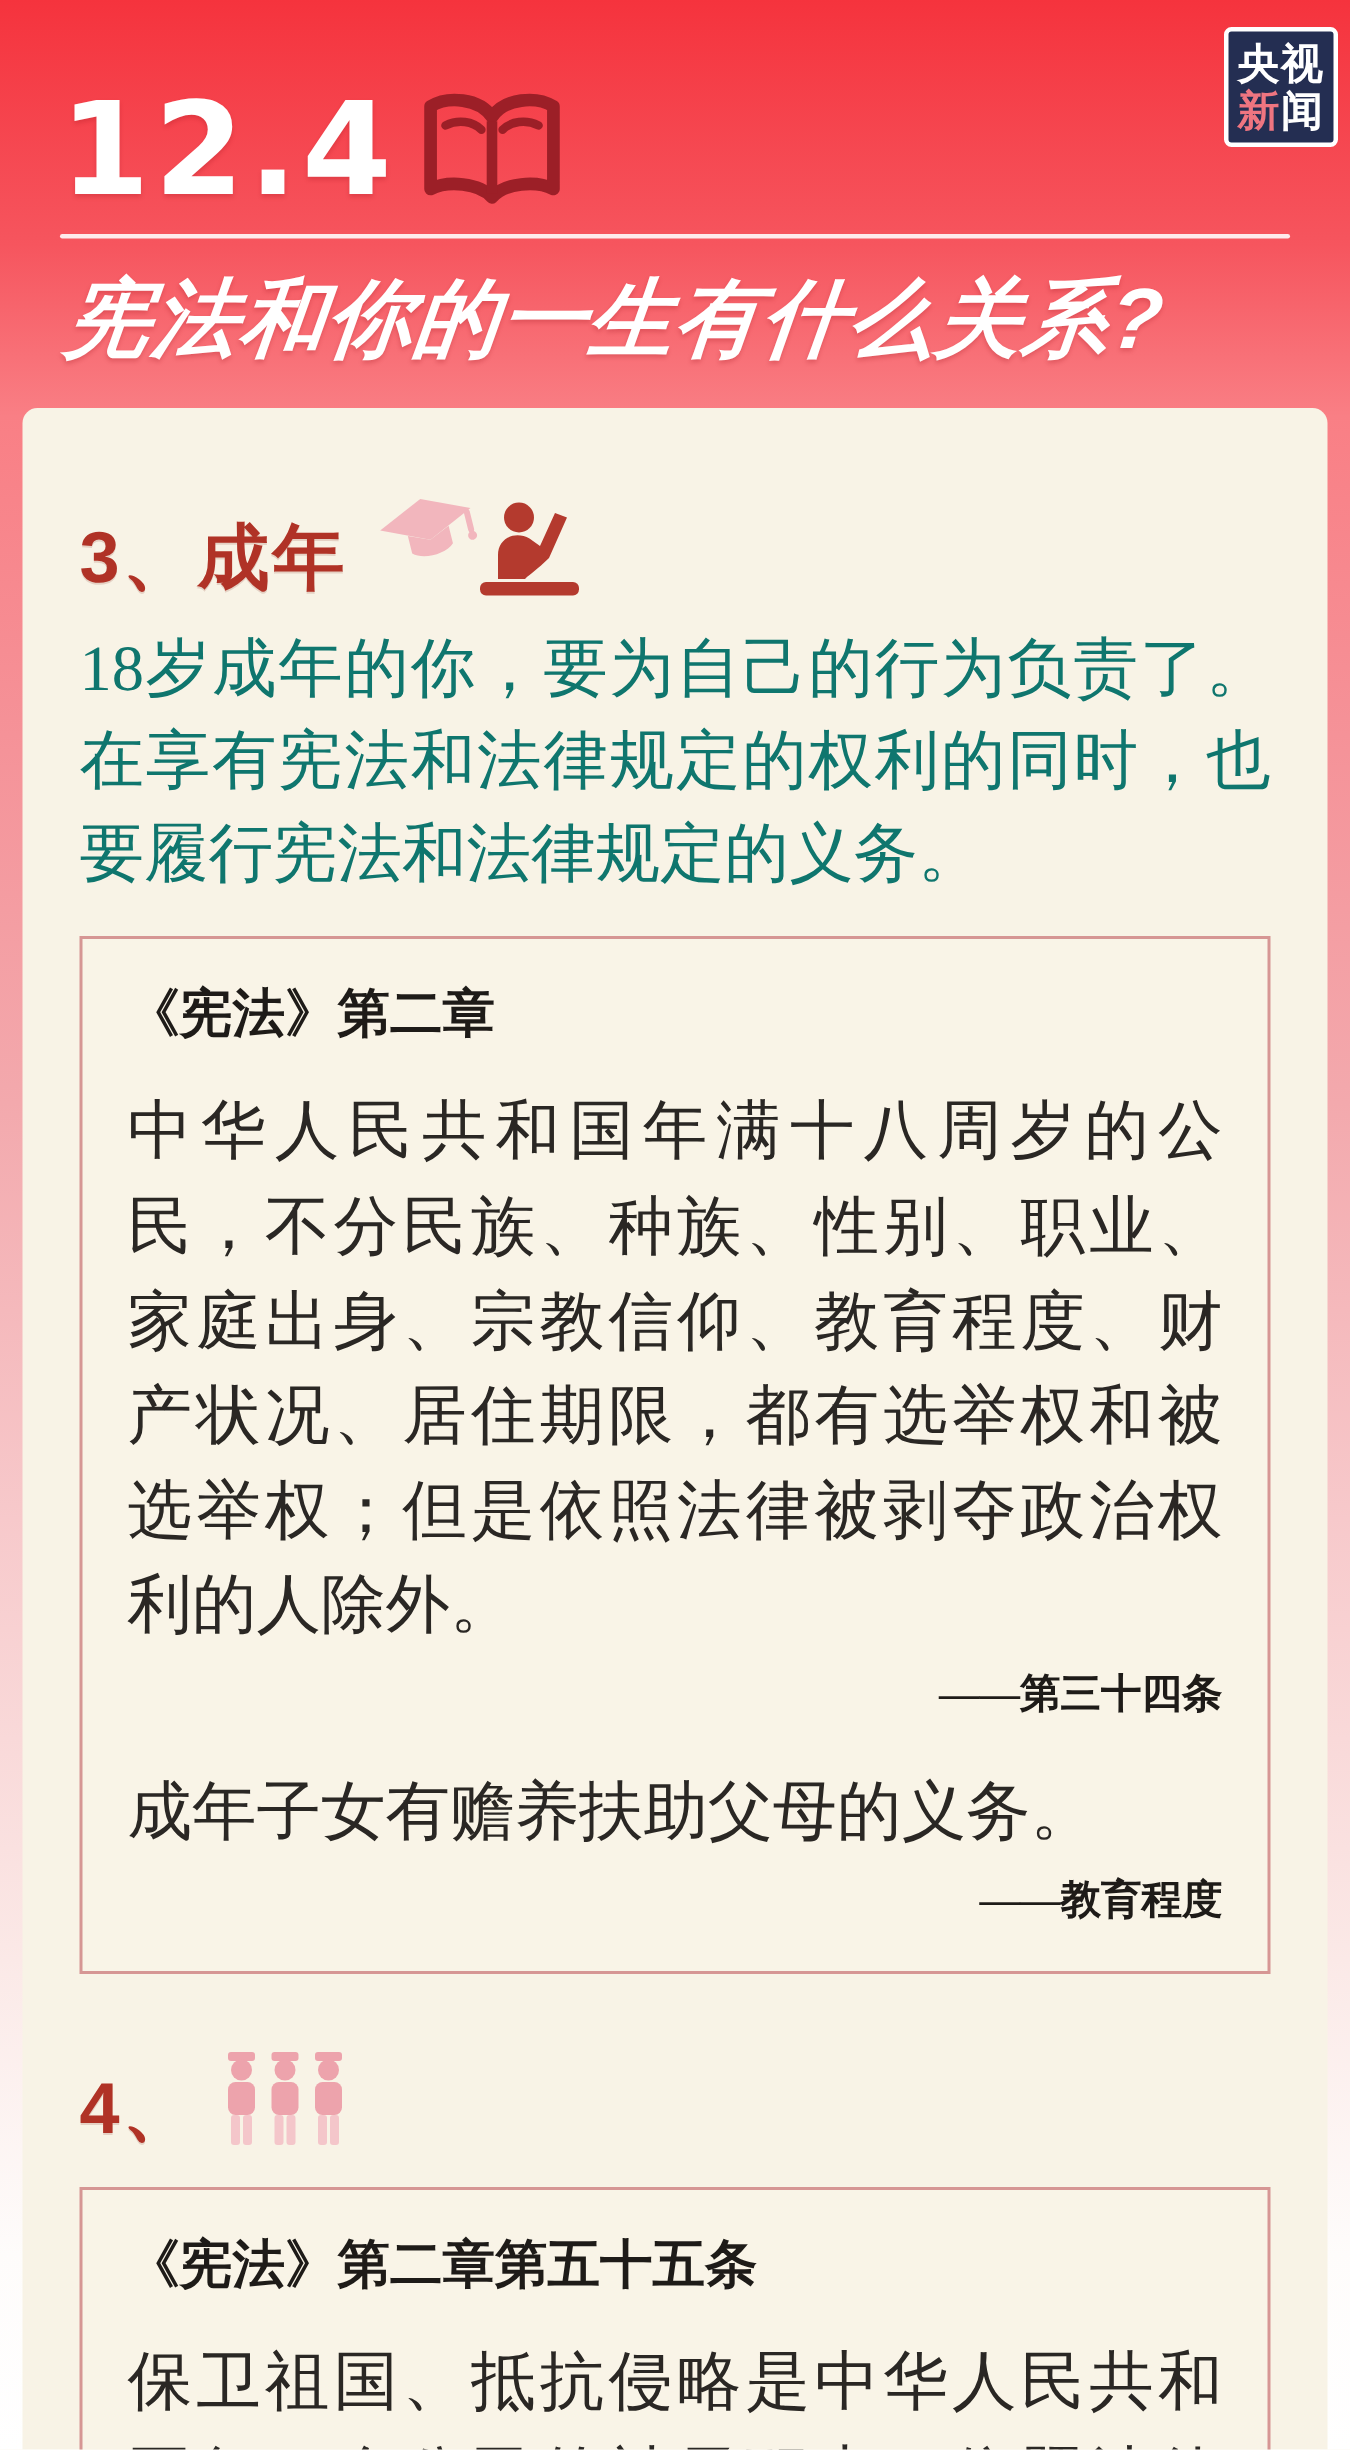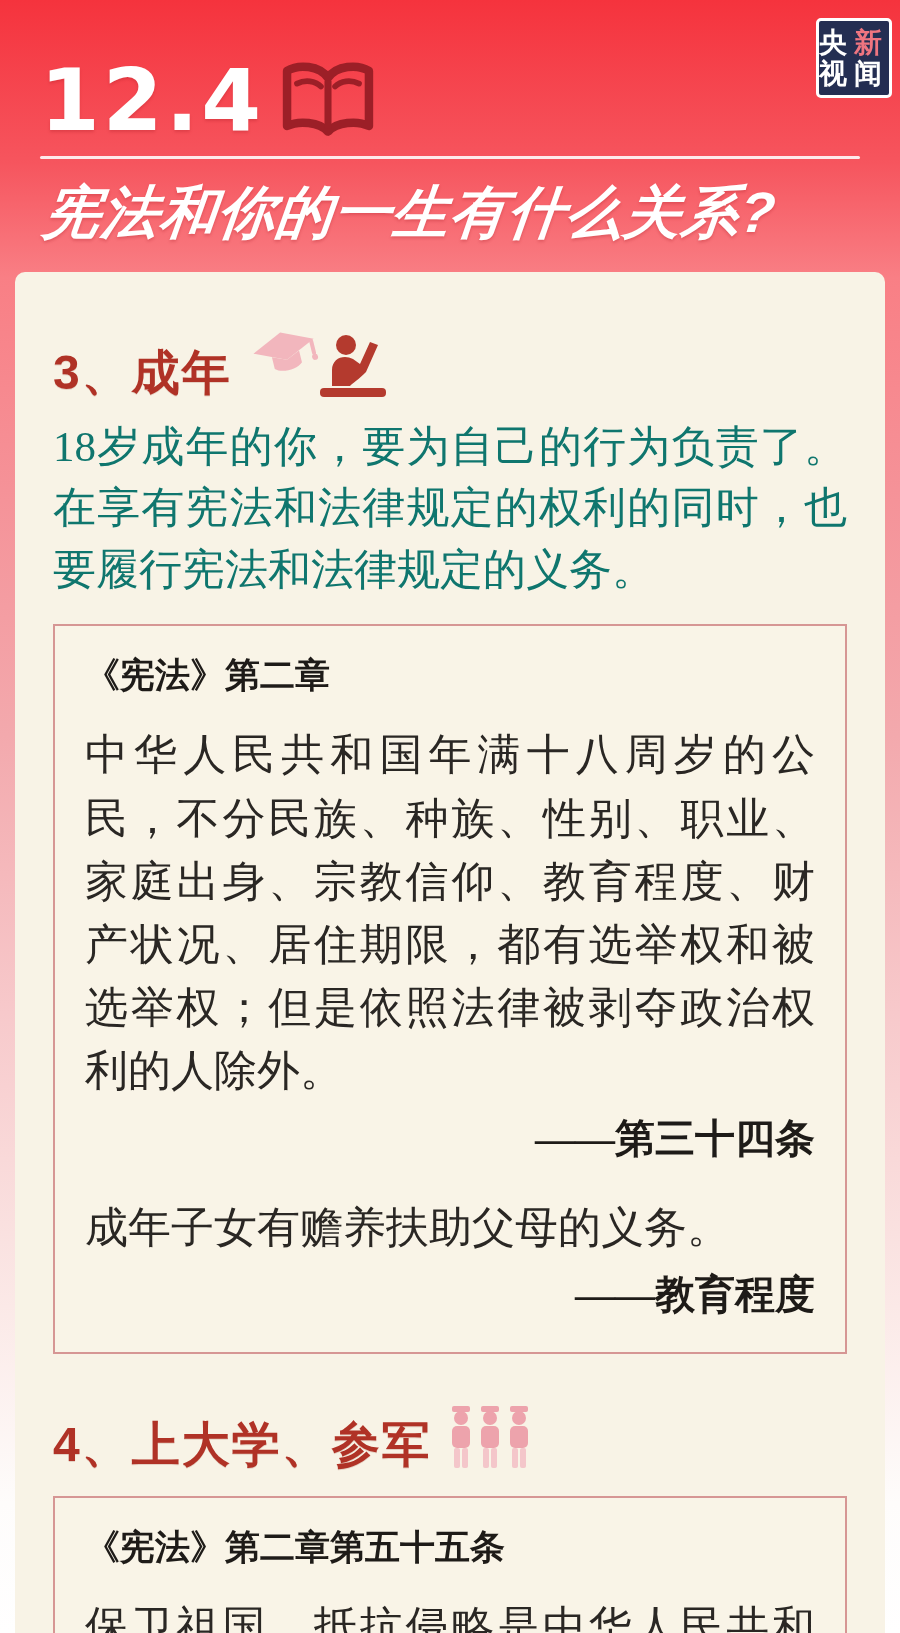--- a/index.html
+++ b/index.html
@@ -23,21 +23,21 @@
   .main-title {
     margin-top:16px; color:#ffffff; font-size:57px; font-weight:800;
     font-style:italic; transform:skewX(-6deg); transform-origin:left bottom;
     letter-spacing:1px; white-space:nowrap;
     text-shadow:0 2px 3px rgba(160,20,28,.25);
   }
   
   .badge {
     position:absolute; top:18px; right:8px; width:76px; height:80px;
     background:#242e52; border:3px solid #ffffff; border-radius:5px;
-    display:flex; flex-direction:row; justify-content:center; align-items:center;
+    display:flex; flex-direction:column; justify-content:center; align-items:center;
     line-height:1.12; font-weight:700; font-size:28px; letter-spacing:1px;
   }
   .badge .row1 { color:#ffffff; }
   .badge .row2 { color:#ffffff; }
   .badge .accent { color:#ef7580; }
   
   .panel {
     position:absolute; top:272px; left:15px; width:870px; height:1361px;
     background:#f8f3e6; border-radius:10px 10px 0 0;
     padding:56px 38px 0 38px;
@@ -59,21 +59,21 @@
   }
   .law-title {
     font-family:"Liberation Serif", serif; font-weight:700;
     font-size:35px; color:#1e1b18; margin-bottom:24px;
   }
   .law-text {
     font-family:"Liberation Serif", serif; font-size:43px; line-height:1.47;
     color:#2a2724; text-align:justify;
   }
   .law-attr {
-    font-family:"Liberation Serif", serif; font-size:40px; font-weight:700;
+    font-family:"Liberation Serif", serif; font-size:27px; font-weight:700;
     color:#1e1b18; text-align:right; margin-top:8px;
   }
   .article + .article { margin-top:30px; }
   .section4 { margin-top:50px; }
   svg { display:block; }
 </style>
 </head>
 <body>
 
 <div class="header">
@@ -136,21 +136,20 @@
       <div class="article">
         <div class="law-text">成年子女有赡养扶助父母的义务。</div>
         <div class="law-attr">——教育程度</div>
       </div>
     </div>
   </div>
 
   <div class="section section4">
     <div class="section-heading">
       <span class="heading-text">4、</span>
-      <span class="heading-text">上大学、参军</span>
       <span class="heading-icons">
         <span style="margin-bottom:2px;">
           <svg width="84" height="66" viewBox="0 0 84 66">
             <g>
               <g fill="#eda3ac">
                 <rect x="4" y="2" width="18" height="6" rx="2"></rect>
                 <circle cx="13" cy="14" r="7"></circle>
                 <rect x="4" y="22" width="18" height="22" rx="5"></rect>
                 <rect x="6" y="44" width="6" height="20" rx="2" fill="#f4c6ca"></rect>
                 <rect x="14" y="44" width="6" height="20" rx="2" fill="#f4c6ca"></rect>

